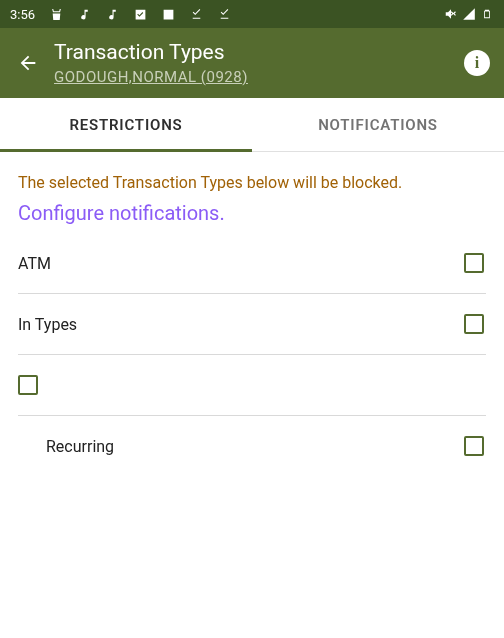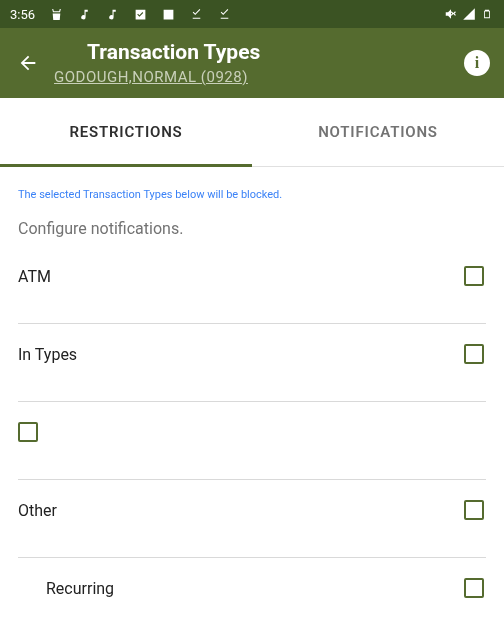--- a/index.html
+++ b/index.html
@@ -31,33 +31,33 @@
       padding: 0 14px;
       color: #fff;
     }
     .back-btn {
       width: 28px; height: 28px;
       display: flex; align-items: center; justify-content: center;
       cursor: pointer;
       margin-right: 12px;
     }
     .title-block { flex: 1; }
-    .title-main { font-size: 21px; font-weight: 700; line-height: 1.2; margin-left: 33px; }
+    .title-main { font-size: 21px; font-weight: 400; line-height: 1.2; }
     .title-sub  { font-size: 15px; color: #c9d0b9; margin-top: 2px; letter-spacing: 0.5px; text-decoration: underline; }
     .info-btn {
       width: 26px; height: 26px; border-radius: 50%;
       background: #fff; color: #556b2f;
       display: flex; align-items: center; justify-content: center;
       font-weight: bold; font-size: 16px;
       cursor: pointer;
       font-family: Georgia, serif;
     }
     .tabs {
       display: flex;
-      height: 69px;
+      height: 54px;
       border-bottom: 1px solid #e0e0e0;
     }
     .tab {
       flex: 1;
       display: flex;
       align-items: center;
       justify-content: center;
       font-size: 15px;
       font-weight: 600;
       letter-spacing: 0.8px;
@@ -67,26 +67,26 @@
     }
     .tab.active { color: #2f2f2f; }
     .tab.active::after {
       content: "";
       position: absolute;
       left: 0; right: 0; bottom: -1px;
       height: 3px;
       background: #556b2f;
     }
     .content { padding: 20px 18px 0 18px; }
-    .description { font-size: 11px; color: #3b82f6; line-height: 1.4; }
-    .config-link { color: #737373; font-size: 16px; margin-top: 17px; display: inline-block; cursor: pointer; }
+    .description { font-size: 16px; color: #a16207; line-height: 1.4; }
+    .config-link { color: #8b5cf6; font-size: 20px; margin-top: 7px; display: inline-block; cursor: pointer; }
     .list { margin-top: 18px; }
     .row {
       display: flex; align-items: center; justify-content: space-between;
-      padding: 20px 2px 37px 0;
+      padding: 20px 2px 20px 0;
       border-bottom: 1px solid #d9d9d9;
       font-size: 16px;
       color: #222;
     }
     .row:first-child { padding-top: 10px; }
     .row:last-child { border-bottom: none; margin-left: 28px; }
     .checkbox {
       width: 20px; height: 20px;
       border: 2px solid #556b2f;
       border-radius: 2px;
@@ -189,21 +189,17 @@
       <span class="checkbox"></span>
     </div>
     <div class="row">
       <span>In Types</span>
       <span class="checkbox"></span>
     </div>
     <div class="row">
       <span class="checkbox"></span>
     </div>
     <div class="row">
-      <span>Other</span>
-      <span class="checkbox"></span>
-    </div>
-    <div class="row">
       <span>Recurring</span>
       <span class="checkbox"></span>
     </div>
   </div>
 </div>
 
 </body></html>

